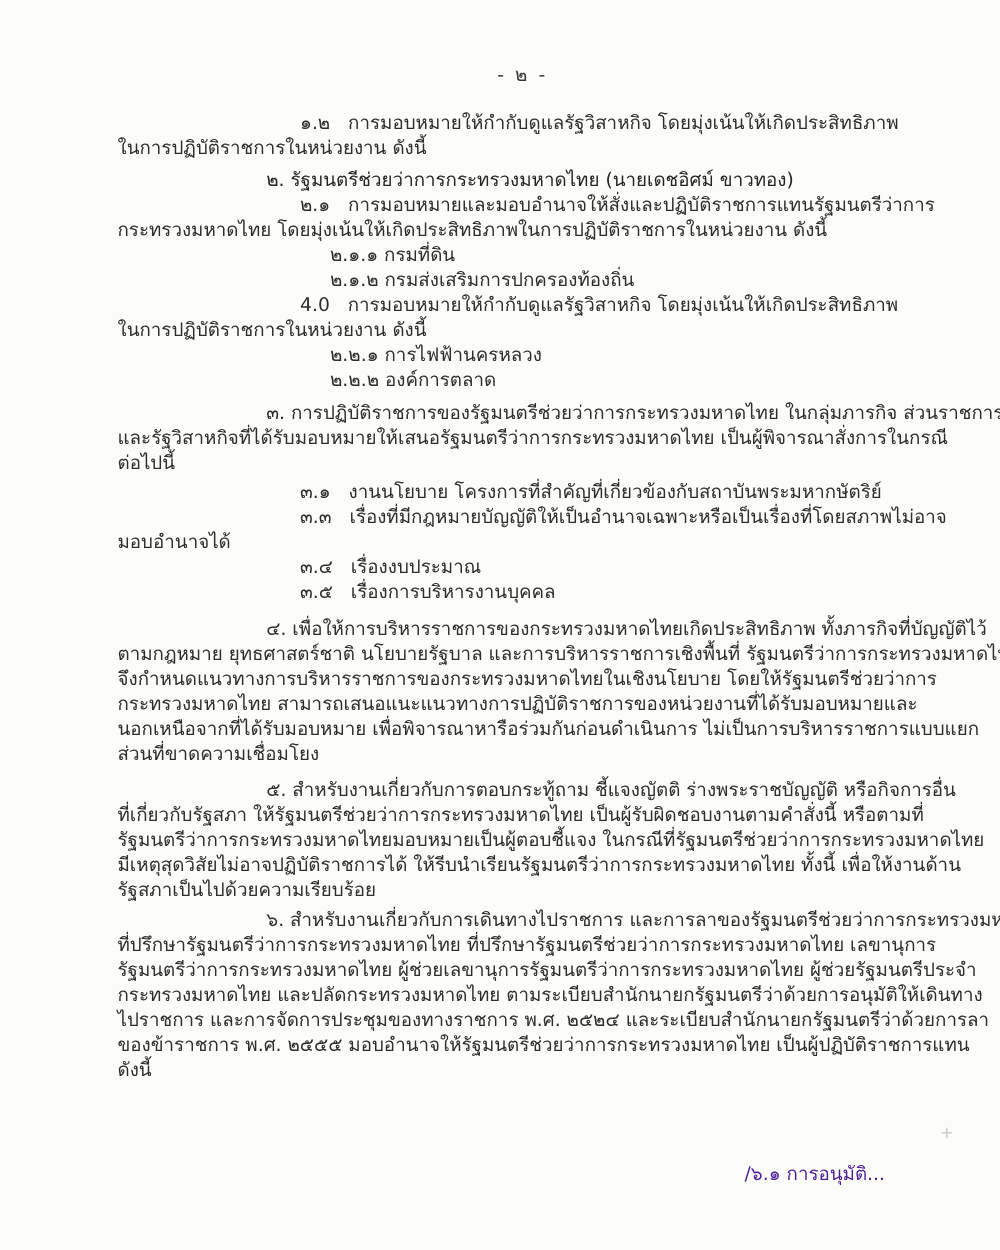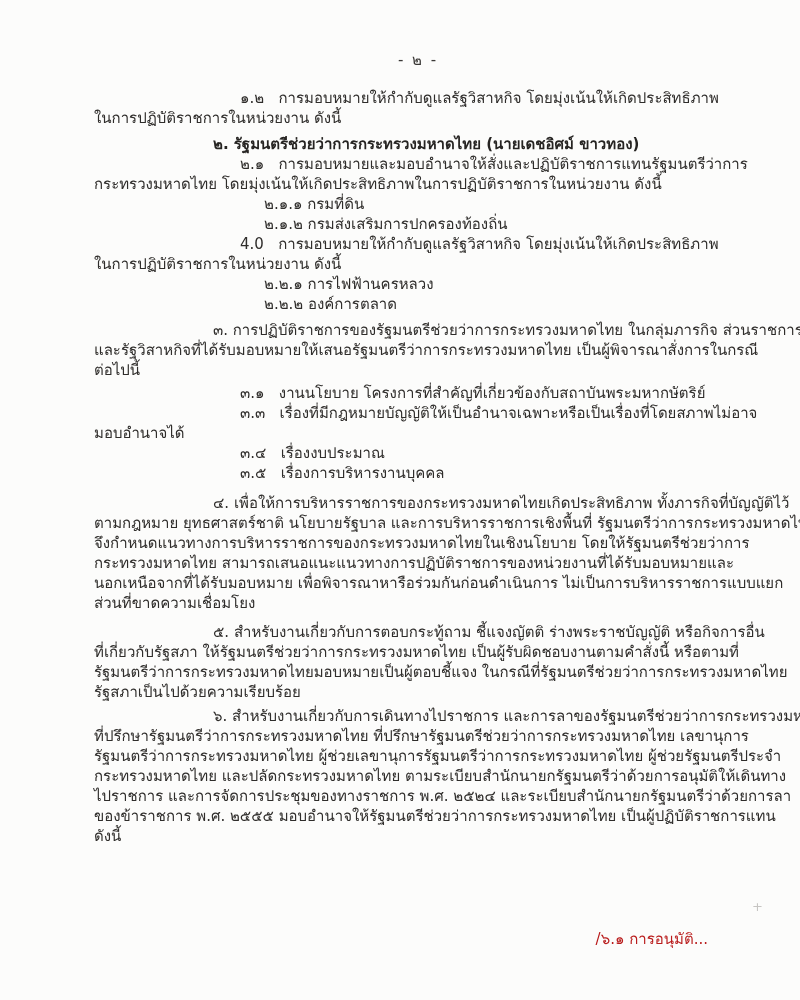--- a/index.html
+++ b/index.html
@@ -23,35 +23,35 @@
     transform:translateX(18px);
     letter-spacing:2px;
     color:#3a3836;
   }
   .doc{
     position:absolute;top:88px;left:0;width:644px;
   }
   .line{white-space:pre;}
   .cont{margin-left:94px;}
   .para{margin-left:213px;}
-  .head{margin-left:213px;font-weight:bold;color:#262422;}
+  .head{margin-left:213px;font-weight:normal;color:#262422;}
   .item{margin-left:240px;}
   .sub{margin-left:264px;}
   .block{margin:0;}
   .block + .block{margin-top:6px;}
   .block[data-name="section-3-items"]{margin-top:3px;}
   .block[data-name="section-4"]{margin-top:10px;}
   .block[data-name="section-5"]{margin-top:9px;}
   .block[data-name="section-6"]{margin-top:4px;}
   .footer{
     position:absolute;top:929px;left:0;width:100%;
     text-align:right;
     padding-right:92px;
     box-sizing:border-box;
-    color:#b91c1c;
+    color:#4c1d95;
   }
   .artifact-plus{
     position:absolute;top:897px;left:752px;
     font-size:13px;color:#9a9894;opacity:.55;
   }
 </style>
 </head>
 <body>
 
 <div class="sheet" data-name="scanned-document-page">
@@ -89,20 +89,21 @@
         <div class="line cont" data-name="text-line">ตามกฎหมาย ยุทธศาสตร์ชาติ นโยบายรัฐบาล และการบริหารราชการเชิงพื้นที่ รัฐมนตรีว่าการกระทรวงมหาดไทย</div>
         <div class="line cont" data-name="text-line">จึงกำหนดแนวทางการบริหารราชการของกระทรวงมหาดไทยในเชิงนโยบาย โดยให้รัฐมนตรีช่วยว่าการ</div>
         <div class="line cont" data-name="text-line">กระทรวงมหาดไทย สามารถเสนอแนะแนวทางการปฏิบัติราชการของหน่วยงานที่ได้รับมอบหมายและ</div>
         <div class="line cont" data-name="text-line">นอกเหนือจากที่ได้รับมอบหมาย เพื่อพิจารณาหารือร่วมกันก่อนดำเนินการ ไม่เป็นการบริหารราชการแบบแยก</div>
         <div class="line cont" data-name="text-line">ส่วนที่ขาดความเชื่อมโยง</div>
       </div>
       <div class="block" data-name="section-5">
         <div class="line para" data-name="text-line">๕. สำหรับงานเกี่ยวกับการตอบกระทู้ถาม ชี้แจงญัตติ ร่างพระราชบัญญัติ หรือกิจการอื่น</div>
         <div class="line cont" data-name="text-line">ที่เกี่ยวกับรัฐสภา ให้รัฐมนตรีช่วยว่าการกระทรวงมหาดไทย เป็นผู้รับผิดชอบงานตามคำสั่งนี้ หรือตามที่</div>
         <div class="line cont" data-name="text-line">รัฐมนตรีว่าการกระทรวงมหาดไทยมอบหมายเป็นผู้ตอบชี้แจง ในกรณีที่รัฐมนตรีช่วยว่าการกระทรวงมหาดไทย</div>
+        <div class="line cont" data-name="text-line">มีเหตุสุดวิสัยไม่อาจปฏิบัติราชการได้ ให้รีบนำเรียนรัฐมนตรีว่าการกระทรวงมหาดไทย ทั้งนี้ เพื่อให้งานด้าน</div>
         <div class="line cont" data-name="text-line">รัฐสภาเป็นไปด้วยความเรียบร้อย</div>
       </div>
       <div class="block" data-name="section-6">
         <div class="line para" data-name="text-line">๖. สำหรับงานเกี่ยวกับการเดินทางไปราชการ และการลาของรัฐมนตรีช่วยว่าการกระทรวงมหาดไทย</div>
         <div class="line cont" data-name="text-line">ที่ปรึกษารัฐมนตรีว่าการกระทรวงมหาดไทย ที่ปรึกษารัฐมนตรีช่วยว่าการกระทรวงมหาดไทย เลขานุการ</div>
         <div class="line cont" data-name="text-line">รัฐมนตรีว่าการกระทรวงมหาดไทย ผู้ช่วยเลขานุการรัฐมนตรีว่าการกระทรวงมหาดไทย ผู้ช่วยรัฐมนตรีประจำ</div>
         <div class="line cont" data-name="text-line">กระทรวงมหาดไทย และปลัดกระทรวงมหาดไทย ตามระเบียบสำนักนายกรัฐมนตรีว่าด้วยการอนุมัติให้เดินทาง</div>
         <div class="line cont" data-name="text-line">ไปราชการ และการจัดการประชุมของทางราชการ พ.ศ. ๒๕๒๔ และระเบียบสำนักนายกรัฐมนตรีว่าด้วยการลา</div>
         <div class="line cont" data-name="text-line">ของข้าราชการ พ.ศ. ๒๕๕๕ มอบอำนาจให้รัฐมนตรีช่วยว่าการกระทรวงมหาดไทย เป็นผู้ปฏิบัติราชการแทน</div>
         <div class="line cont" data-name="text-line">ดังนี้</div>

